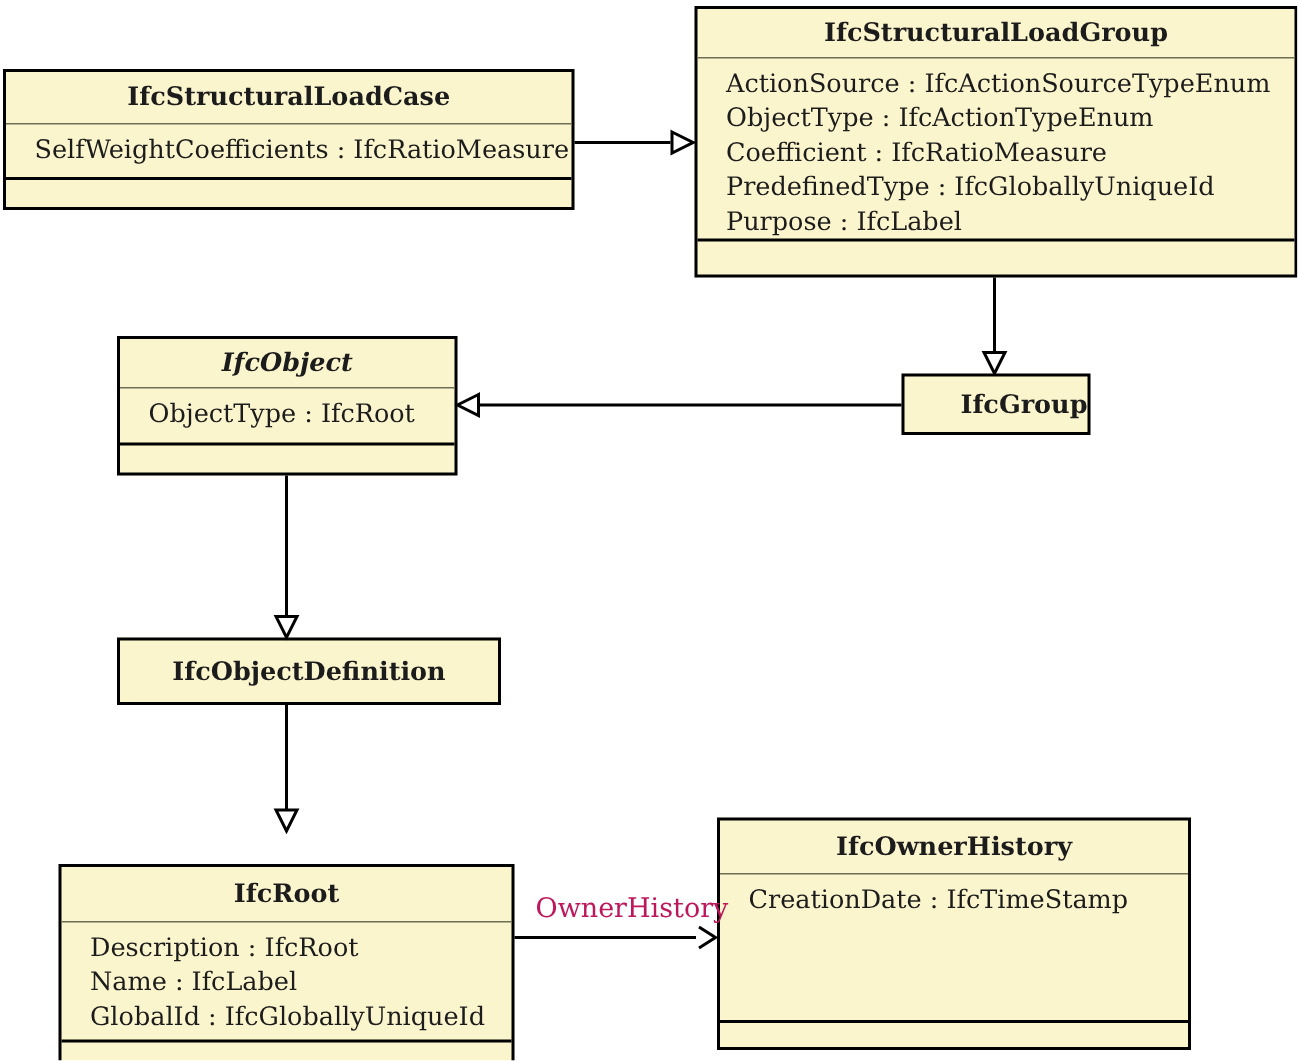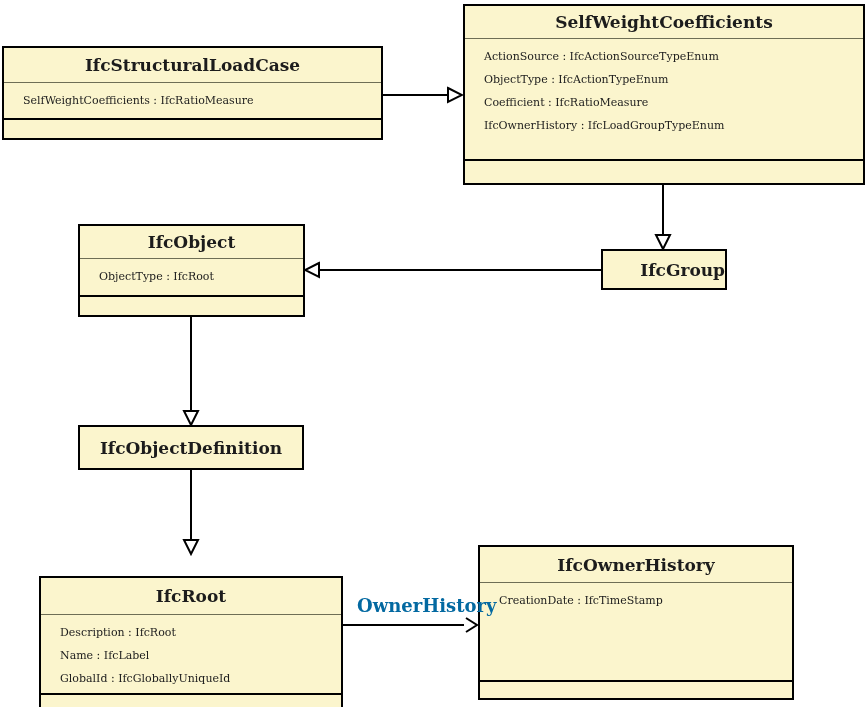--- a/index.html
+++ b/index.html
@@ -26,77 +26,78 @@
     justify-content: center;
     font-weight: bold;
     font-size: 17px;
     white-space: nowrap;
   }
   .cls .attrs {
     border-top: 1px solid #6e6e55;
     flex: 1;
     padding-left: 19px;
     padding-top: 6px;
-    font-size: 11px;
+    font-size: 17px;
     line-height: 23px;
     overflow: hidden;
   }
   .cls .attrs .attr { white-space: nowrap; }
   .cls .ops { border-top: 2px solid #000000; }
   .cls.single .title { flex: 1; }
   .edge {
     position: absolute;
     background: #000000;
   }
   .arrowhead { position: absolute; }
   .edge-label {
     position: absolute;
     font-size: 18px;
-    font-weight: bold;
+    font-weight: normal;
     white-space: nowrap;
-    color: #0369a1;
+    color: #be185d;
   }
 </style>
 </head>
 <body>
 
 <div id="canvas">
 
   <div class="cls" style="left:2px; top:46px; width:381px; height:94px;">
     <div class="title" style="height:34px;">IfcStructuralLoadCase</div>
     <div class="attrs">
       <div class="attr">SelfWeightCoefficients : IfcRatioMeasure</div>
     </div>
     <div class="ops" style="height:18px;"></div>
   </div>
 
   <div class="cls" style="left:463px; top:4px; width:402px; height:181px;">
-    <div class="title" style="height:32px;">SelfWeightCoefficients</div>
+    <div class="title" style="height:32px;">IfcStructuralLoadGroup</div>
     <div class="attrs">
       <div class="attr">ActionSource : IfcActionSourceTypeEnum</div>
       <div class="attr">ObjectType : IfcActionTypeEnum</div>
       <div class="attr">Coefficient : IfcRatioMeasure</div>
-      <div class="attr">IfcOwnerHistory : IfcLoadGroupTypeEnum</div>
+      <div class="attr">PredefinedType : IfcGloballyUniqueId</div>
+      <div class="attr">Purpose : IfcLabel</div>
     </div>
     <div class="ops" style="height:22px;"></div>
   </div>
 
   <div class="cls" style="left:78px; top:224px; width:227px; height:93px;">
-    <div class="title" style="height:32px;">IfcObject</div>
+    <div class="title" style="height:32px;font-style:italic;">IfcObject</div>
     <div class="attrs">
       <div class="attr">ObjectType : IfcRoot</div>
     </div>
     <div class="ops" style="height:18px;"></div>
   </div>
 
   <div class="cls single" style="left:601px; top:249px; width:126px; height:41px;align-items:flex-end;">
     <div class="title">IfcGroup</div>
   </div>
 
-  <div class="cls single" style="left:78px; top:425px; width:226px; height:45px;">
+  <div class="cls single" style="left:78px; top:425px; width:256px; height:45px;">
     <div class="title">IfcObjectDefinition</div>
   </div>
 
   <div class="cls" style="left:39px; top:576px; width:304px; height:143px;">
     <div class="title" style="height:36px;">IfcRoot</div>
     <div class="attrs">
       <div class="attr">Description : IfcRoot</div>
       <div class="attr">Name : IfcLabel</div>
       <div class="attr">GlobalId : IfcGloballyUniqueId</div>
     </div>

